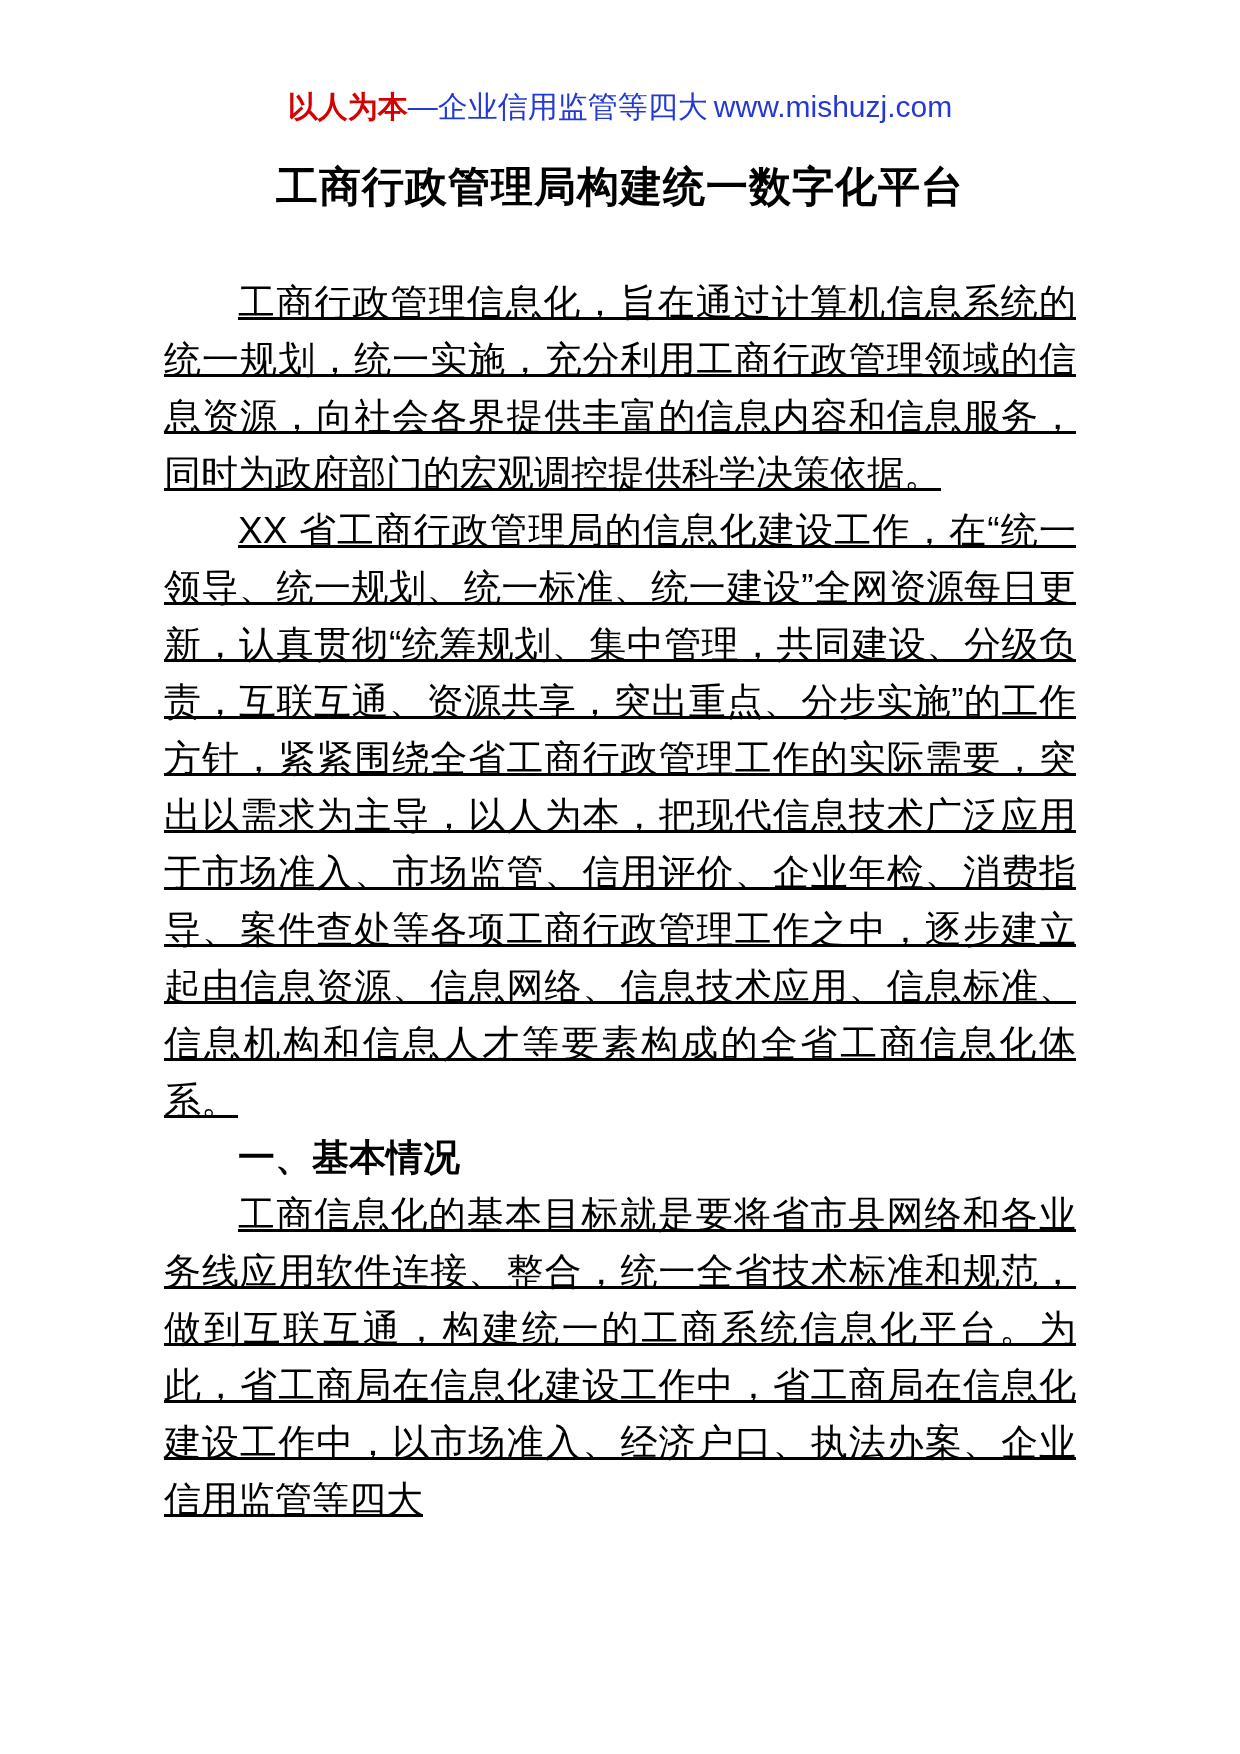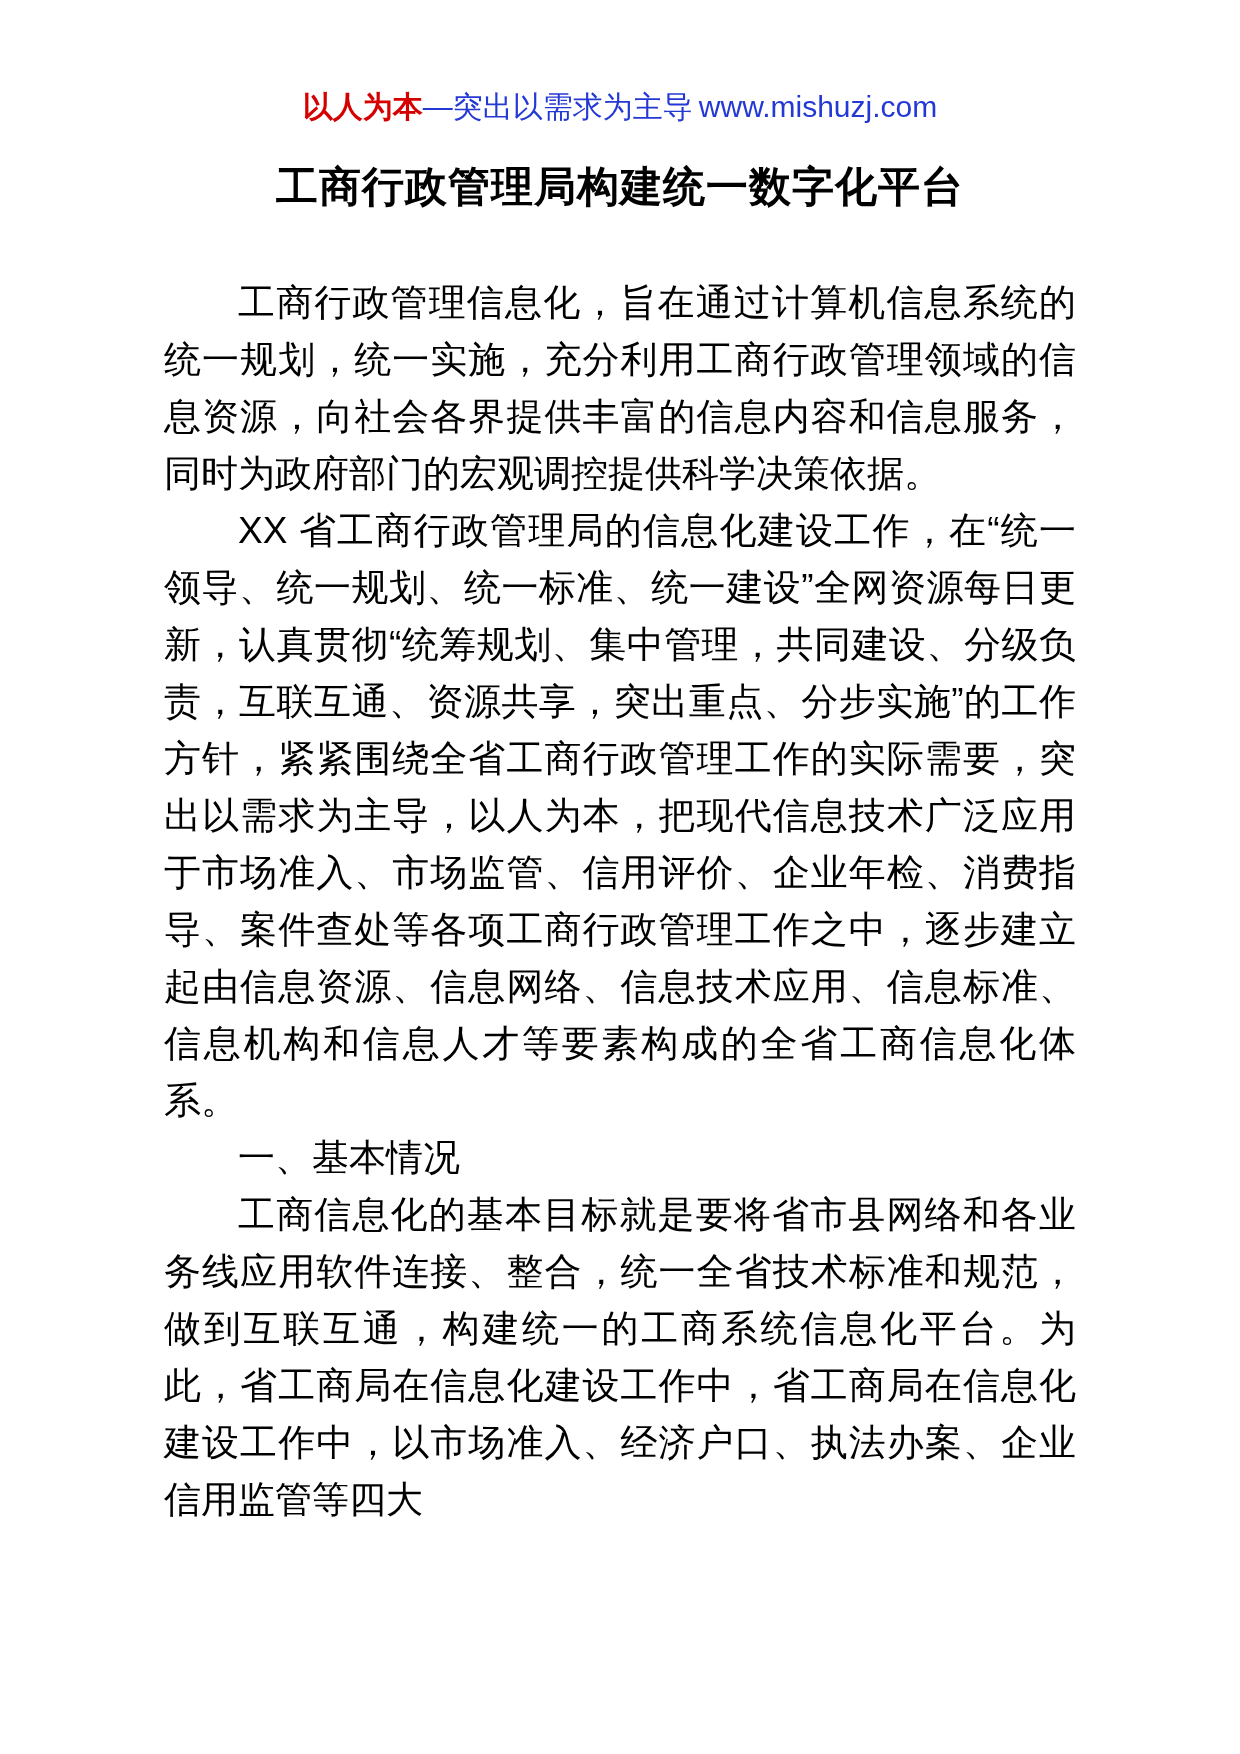--- a/index.html
+++ b/index.html
@@ -50,36 +50,37 @@
   }
   .doc-body {
     font-size: 37px;
     line-height: 57px;
     text-align: justify;
     font-weight: 400;
   }
   .para {
     margin: 0;
     text-indent: 2em;
+    text-decoration: underline;
   }
   .section-heading {
     margin: 0;
     text-indent: 2em;
     font-size: 37px;
     line-height: 57px;
-    font-weight: 400;
+    font-weight: 700;
   }
 </style>
 </head>
 <body>
 
 <div class="page">
 
   <header class="masthead">
-    <span class="brand">以人为本</span><span class="tagline">—突出以需求为主导</span><span class="url">www.mishuzj.com</span>
+    <span class="brand">以人为本</span><span class="tagline">—企业信用监管等四大</span><span class="url">www.mishuzj.com</span>
   </header>
 
   <h1 class="title">工商行政管理局构建统一数字化平台</h1>
 
   <main class="doc-body">
 
     <p class="para">工商行政管理信息化，旨在通过计算机信息系统的统一规划，统一实施，充分利用工商行政管理领域的信息资源，向社会各界提供丰富的信息内容和信息服务，同时为政府部门的宏观调控提供科学决策依据。</p>
 
     <p class="para">XX 省工商行政管理局的信息化建设工作，在“统一领导、统一规划、统一标准、统一建设”全网资源每日更新，认真贯彻“统筹规划、集中管理，共同建设、分级负责，互联互通、资源共享，突出重点、分步实施”的工作方针，紧紧围绕全省工商行政管理工作的实际需要，突出以需求为主导，以人为本，把现代信息技术广泛应用于市场准入、市场监管、信用评价、企业年检、消费指导、案件查处等各项工商行政管理工作之中，逐步建立起由信息资源、信息网络、信息技术应用、信息标准、信息机构和信息人才等要素构成的全省工商信息化体系。</p>
 

